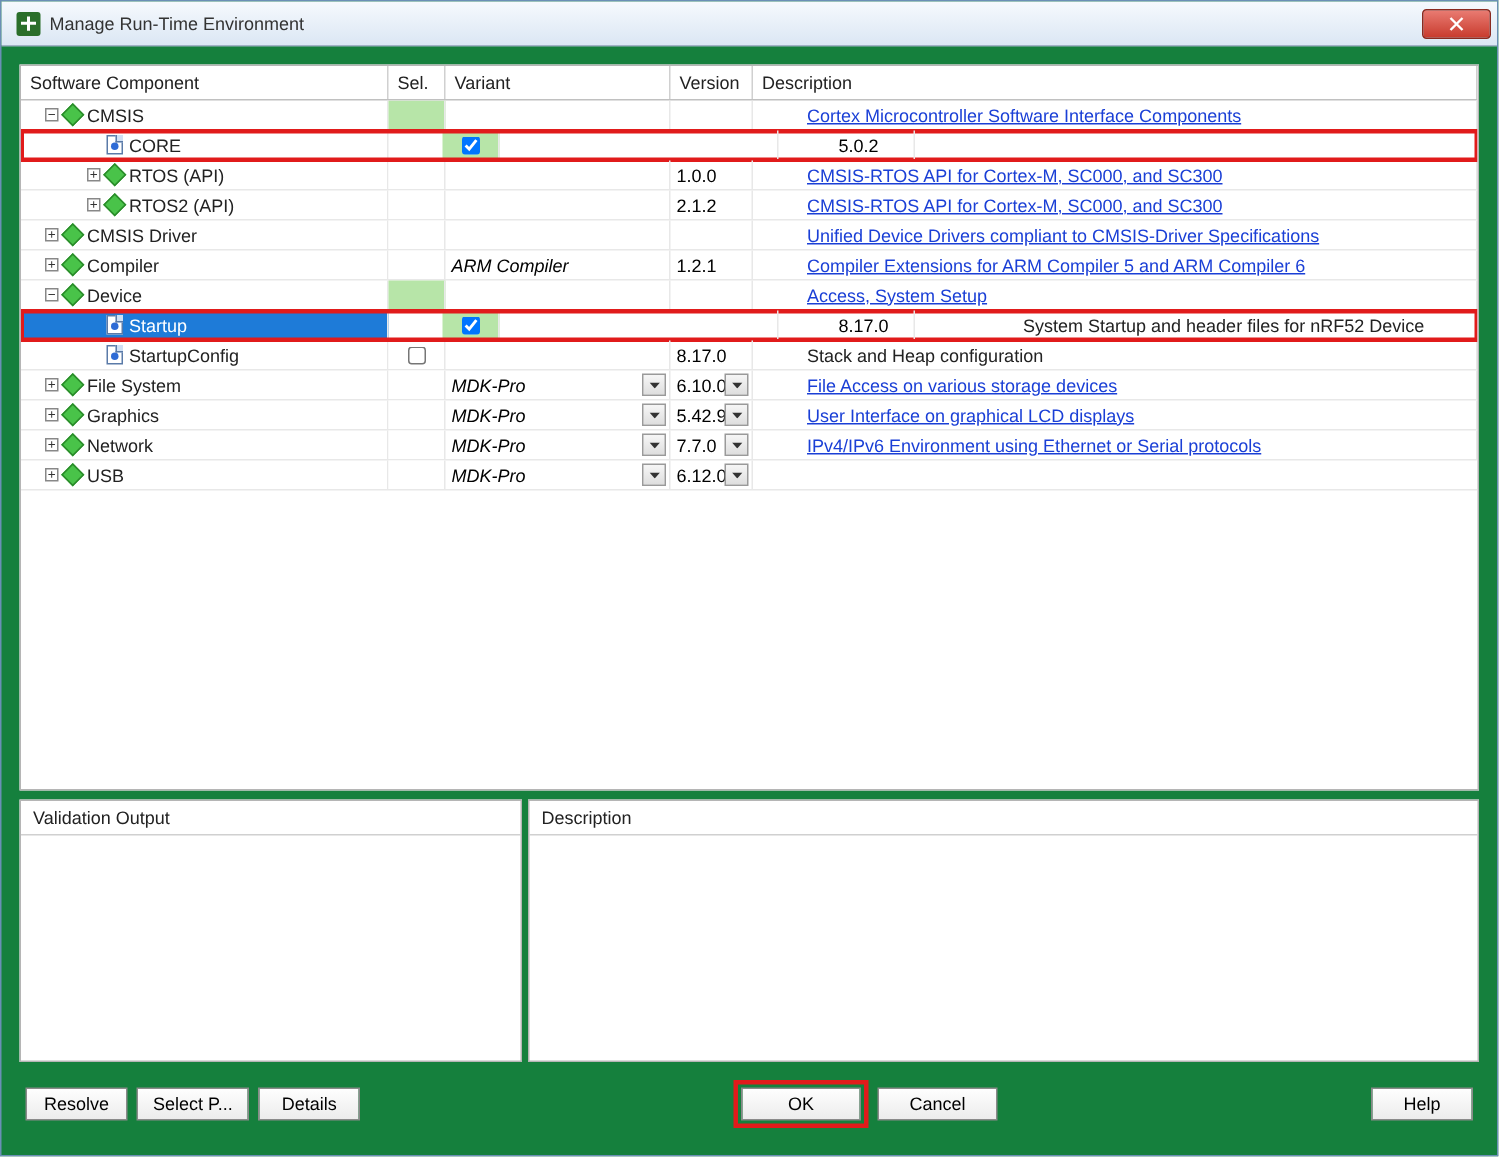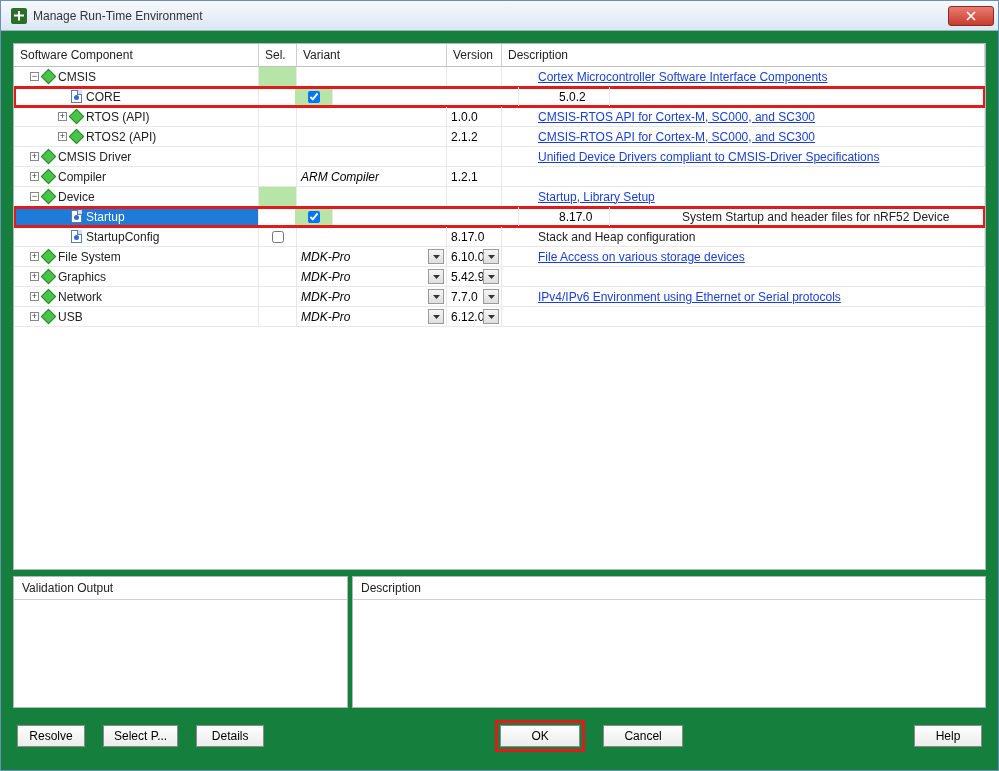--- a/index.html
+++ b/index.html
@@ -112,30 +112,30 @@
   position:absolute;right:2px;top:2px;width:16px;height:15px;
   background:linear-gradient(#f6f6f6,#dedede);border:1px solid #9a9a9a;
   display:flex;align-items:center;justify-content:center;cursor:pointer;
 }
 .dropdown-arrow svg{width:7px;height:4px;}
 .chk { width:12px;height:12px; }
 .row-highlight-red { outline:3px solid #e11b1b; outline-offset:-2px;gap:36px; }
 .row-selected { background:#1e7bd8 !important; }
 
 .bottom-panes {
-  display:grid; grid-template-columns: 335px 1fr; gap:4px; height:132px;
+  display:grid; grid-template-columns: 335px 1fr; gap:4px; height:175px;
 }
 .pane { border:1px solid #b5b5b5; background:#fff; display:flex;flex-direction:column;}
 .pane-header { padding:4px 8px; border-bottom:1px solid #d0d0d0; color:#222;}
 .pane-body { flex:1; padding:4px 8px; overflow:auto; }
 
 .button-bar {
   padding:6px 4px;
   display:flex;
-  gap:18px;
+  gap:6px;
   align-items:center;
 }
 .btn {
   min-width:68px;height:22px;
   background:linear-gradient(#fefefe,#ececec);
   border:1px solid #8a8a8a;
   font-family:inherit;font-size:12px;
   cursor:pointer;
   padding:0 10px;
 }
@@ -264,37 +264,40 @@
               <span class="diamond"></span>
               <span class="comp-label">Compiler</span>
             </div>
             <div class="cell cell-sel"></div>
             <div class="cell cell-var">
               <span>ARM Compiler</span>
             </div>
             <div class="cell cell-version" style="position: relative;">
               <span>1.2.1</span>
             </div>
+            <div class="cell cell-desc">
+              <a>Compiler Extensions for ARM Compiler 5 and ARM Compiler 6</a>
+            </div>
           </div>
           <div class="grid-row">
             <div class="cell cell-comp">
               <span class="tree-indent" style="width: 8px;"></span>
               <span class="expander">−</span>
               <span class="diamond"></span>
               <span class="comp-label">Device</span>
             </div>
             <div class="cell cell-sel green"></div>
             <div class="cell cell-var">
               <span></span>
             </div>
             <div class="cell cell-version" style="position: relative;">
               <span></span>
             </div>
             <div class="cell cell-desc">
-              <a>Startup, Library Setup</a>
+              <a>Access, System Setup</a>
             </div>
           </div>
           <div class="grid-row row-highlight-red">
             <div class="cell cell-comp row-selected">
               <span class="tree-indent" style="width: 36px;"></span>
               <span style="width: 9px; display: inline-block;"></span>
               <span class="file-icon blue-dot"></span>
               <span class="comp-label white">Startup</span>
             </div>
             <div class="cell cell-sel green">
@@ -374,20 +377,23 @@
                 </svg>
               </span>
             </div>
             <div class="cell cell-version" style="position: relative;">
               <span>5.42.9</span>
               <span class="dropdown-arrow">
                 <svg viewBox="0 0 7 4">
                   <path d="M0 0 L3.5 4 L7 0 Z" fill="#333"></path>
                 </svg>
               </span>
+            </div>
+            <div class="cell cell-desc">
+              <a>User Interface on graphical LCD displays</a>
             </div>
           </div>
           <div class="grid-row">
             <div class="cell cell-comp">
               <span class="tree-indent" style="width: 8px;"></span>
               <span class="expander">+</span>
               <span class="diamond"></span>
               <span class="comp-label">Network</span>
             </div>
             <div class="cell cell-sel"></div>

